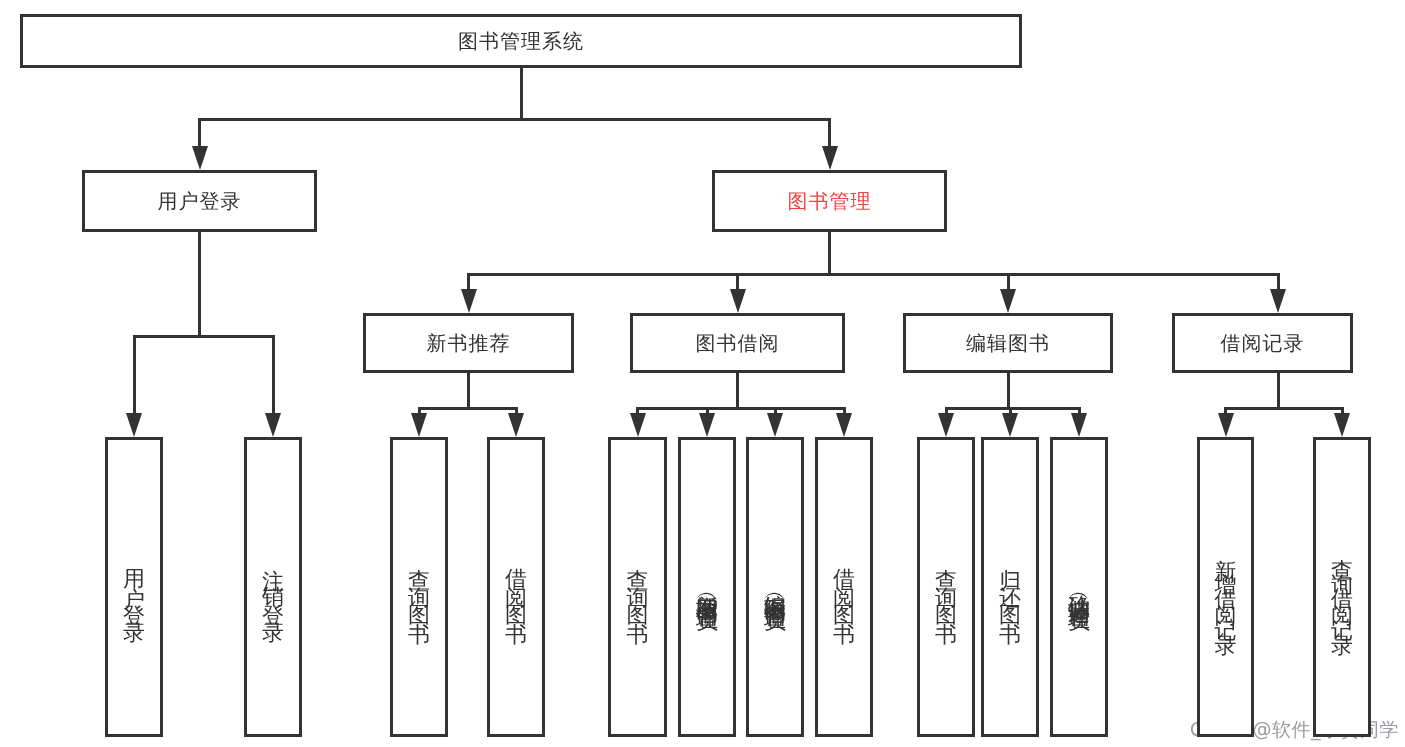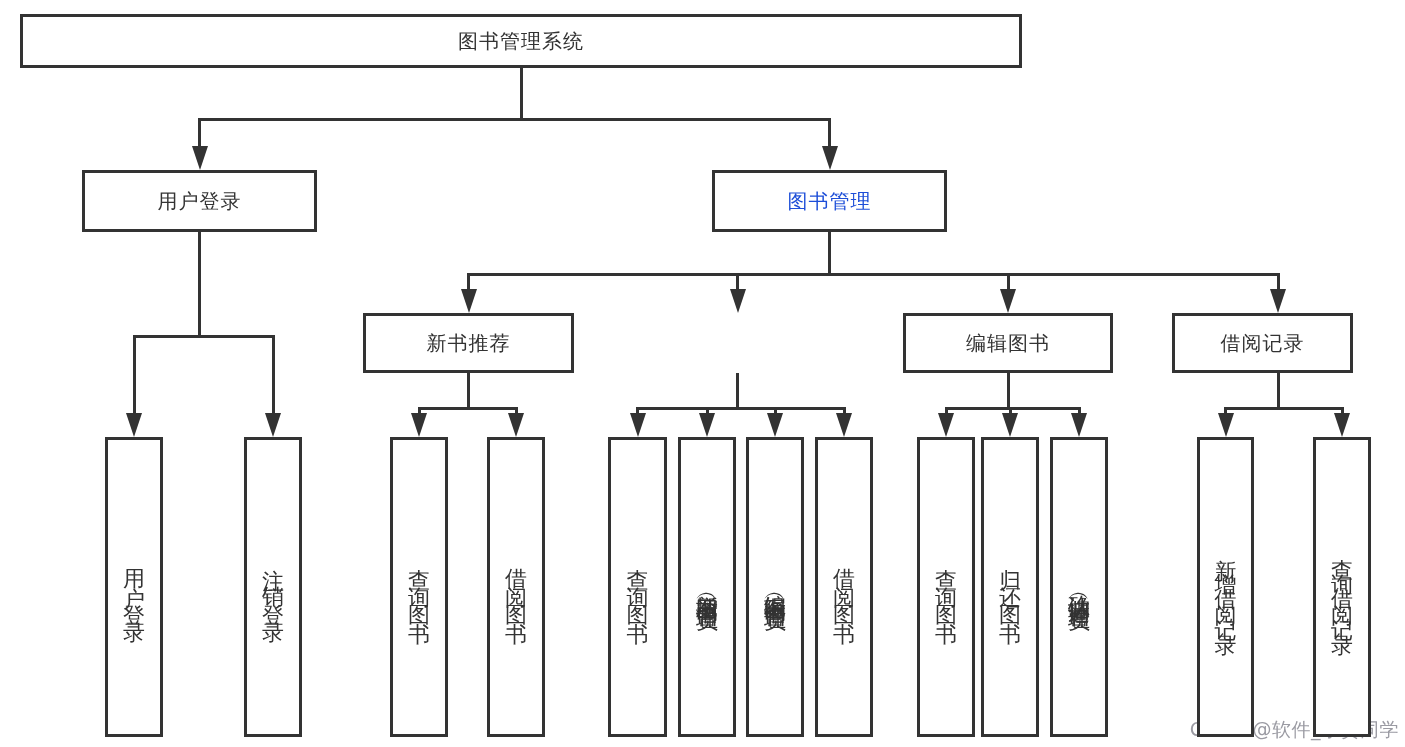--- a/index.html
+++ b/index.html
@@ -63,24 +63,27 @@
 
 <div id="canvas">
   <div class="watermark">CSDN @软件_小贺同学</div>
 <div class="node h" style="left: 20px; top: 14px; width: 1002px; height: 54px; border-color: rgb(51, 51, 51);">
       <span class="lbl" style="color: rgb(51, 51, 51);">图书管理系统</span>
     </div>
     <div class="node h" style="left: 82px; top: 170px; width: 235px; height: 62px; border-color: rgb(51, 51, 51);">
       <span class="lbl" style="color: rgb(51, 51, 51);">用户登录</span>
     </div>
     <div class="node h" style="left: 712px; top: 170px; width: 235px; height: 62px; border-color: rgb(51, 51, 51);">
-      <span class="lbl" style="color: #1d4ed8;">图书管理</span>
+      <span class="lbl" style="color: #ef4444;">图书管理</span>
     </div>
     <div class="node h" style="left: 363px; top: 313px; width: 211px; height: 60px; border-color: rgb(51, 51, 51);">
       <span class="lbl" style="color: rgb(51, 51, 51);">新书推荐</span>
+    </div>
+    <div class="node h" style="left: 630px; top: 313px; width: 215px; height: 60px; border-color: rgb(51, 51, 51);">
+      <span class="lbl" style="color: rgb(51, 51, 51);">图书借阅</span>
     </div>
     <div class="node h" style="left: 903px; top: 313px; width: 210px; height: 60px; border-color: rgb(51, 51, 51);">
       <span class="lbl" style="color: rgb(51, 51, 51);">编辑图书</span>
     </div>
     <div class="node h" style="left: 1172px; top: 313px; width: 181px; height: 60px; border-color: rgb(51, 51, 51);">
       <span class="lbl" style="color: rgb(51, 51, 51);">借阅记录</span>
     </div>
     <div class="node v" style="left: 105px; top: 437px; width: 58px; height: 300px; border-color: rgb(51, 51, 51);">
       <span class="lbl" style="color: rgb(51, 51, 51); letter-spacing: 18px;">用户登录</span>
     </div>

